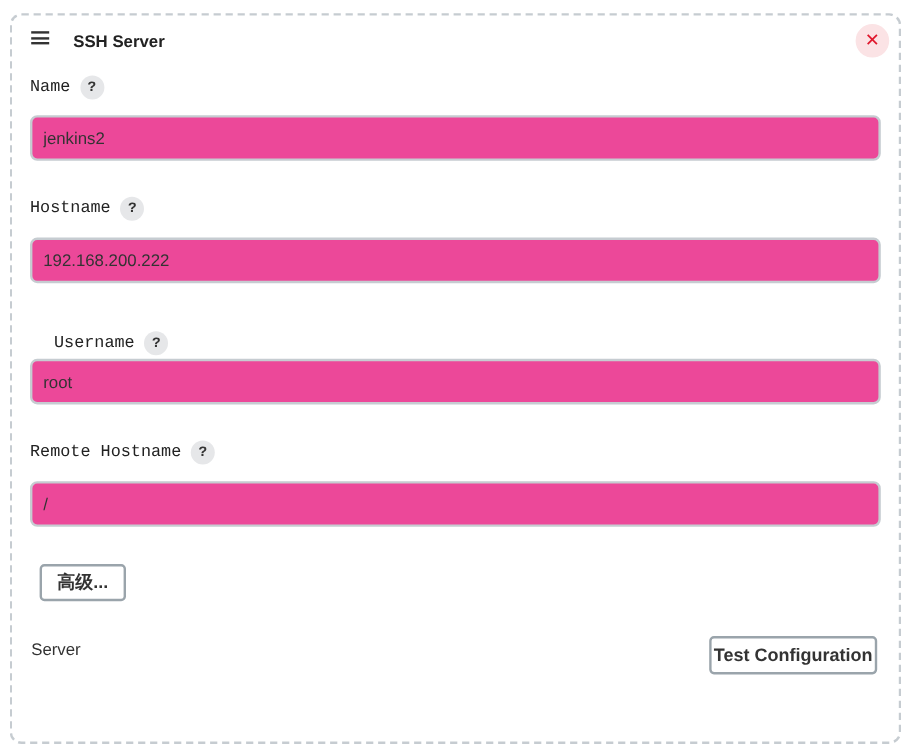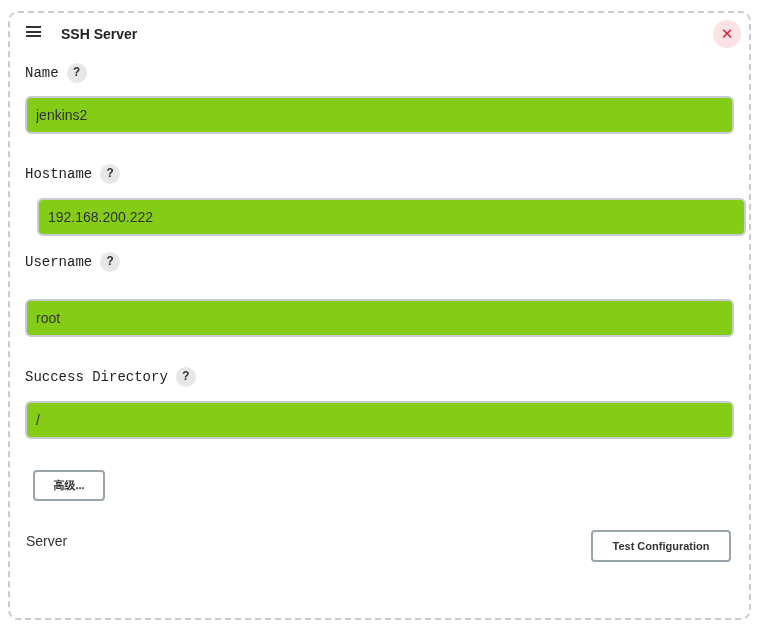--- a/index.html
+++ b/index.html
@@ -5,22 +5,22 @@
   html, body { margin:0; padding:0; background:#fff; }
   body { width:763px; height:628px; position:relative; font-family:"Liberation Sans", "DejaVu Sans", sans-serif; color:#333; overflow:hidden; }
   .panel { position:absolute; left:8px; top:11px; width:743px; height:609px; box-sizing:border-box; border:2px dashed #c6ccd1; border-radius:10px; }
   .header { position:absolute; left:26px; top:26px; height:20px; display:flex; align-items:flex-start; }
   .drag { width:15px; height:11px; display:flex; flex-direction:column; justify-content:space-between; margin-right:20px; }
   .drag span { display:block; height:2px; background:#333; }
   .title { font-size:14px; font-weight:bold; color:#222; }
   .close { position:absolute; left:713px; top:20px; width:28px; height:28px; border-radius:50%; background:#fbe3e5; color:#e0182d; font-size:15px; text-align:center; line-height:28px; cursor:pointer; }
   .field-label { position:absolute; left:25px; display:flex; align-items:center; font-size:14px; color:#222;font-family:Liberation Mono, monospace; }
   .help { display:inline-block; width:20px; height:20px; border-radius:50%; background:#e6e7e9; color:#333; font-size:12px; font-weight:bold; text-align:center; line-height:20px; margin-left:8px; cursor:pointer; }
-  .input { position:absolute; left:25px; width:709px; height:38px; box-sizing:border-box; border:2px solid #c6ccd1; border-radius:6px; padding:0 9px; font-size:14px; color:#333; font-family:"Liberation Sans", "DejaVu Sans", sans-serif; background:#84cc16; outline:none; }
-  .btn { position:absolute; box-sizing:border-box; border:2px solid #9aa4ab; border-radius:4px; background:#fff; font-size:11px; font-weight:bold; color:#333; text-align:center; cursor:pointer; font-family:"Liberation Sans", "DejaVu Sans", sans-serif; padding:0; }
+  .input { position:absolute; left:25px; width:709px; height:38px; box-sizing:border-box; border:2px solid #c6ccd1; border-radius:6px; padding:0 9px; font-size:14px; color:#333; font-family:"Liberation Sans", "DejaVu Sans", sans-serif; background:#ec4899; outline:none; }
+  .btn { position:absolute; box-sizing:border-box; border:2px solid #9aa4ab; border-radius:4px; background:#fff; font-size:15px; font-weight:bold; color:#333; text-align:center; cursor:pointer; font-family:"Liberation Sans", "DejaVu Sans", sans-serif; padding:0; }
   .status { position:absolute; left:26px; top:533px; font-size:14px; color:#333; }
 </style>
 </head>
 <body>
 
 <div class="panel"></div>
 
 <div class="header">
   <div class="drag">
       <span></span>
@@ -34,30 +34,30 @@
 <div class="field-label" style="top:63px;">
   <span>Name</span>
   <span class="help">?</span>
 </div>
 <input class="input" style="top: 96px;" value="jenkins2">
 
 <div class="field-label" style="top:164px;">
   <span>Hostname</span>
   <span class="help">?</span>
 </div>
-<input class="input" style="top: 198px; margin-left: 12px;" value="192.168.200.222">
+<input class="input" style="top: 198px;" value="192.168.200.222">
 
-<div class="field-label" style="top:252px;">
+<div class="field-label" style="top:276px;margin-left:20px;">
   <span>Username</span>
   <span class="help">?</span>
 </div>
 <input class="input" style="top: 299px;" value="root">
 
 <div class="field-label" style="top:367px;">
-  <span>Success Directory</span>
+  <span>Remote Hostname</span>
   <span class="help">?</span>
 </div>
 <input class="input" style="top: 401px;" value="/">
 
 <button class="btn" style="left:33px; top:470px; width:72px; height:31px;">高级...</button>
 
 <div class="status">Server</div>
 
 <button class="btn" style="left:591px; top:530px; width:140px; height:32px;">Test Configuration</button>
 

